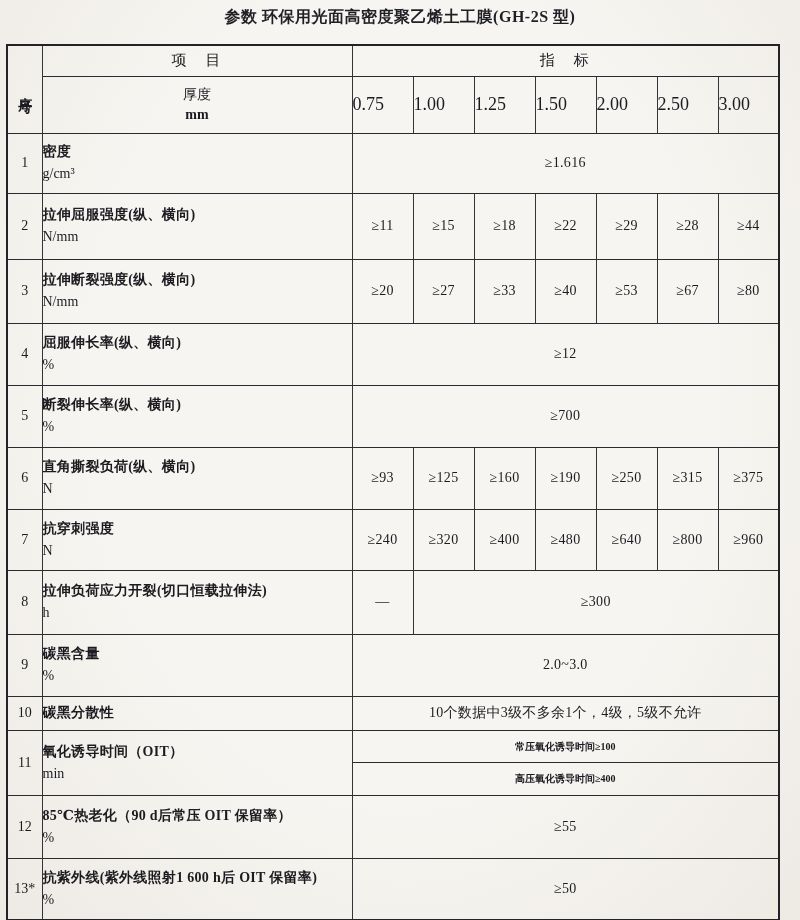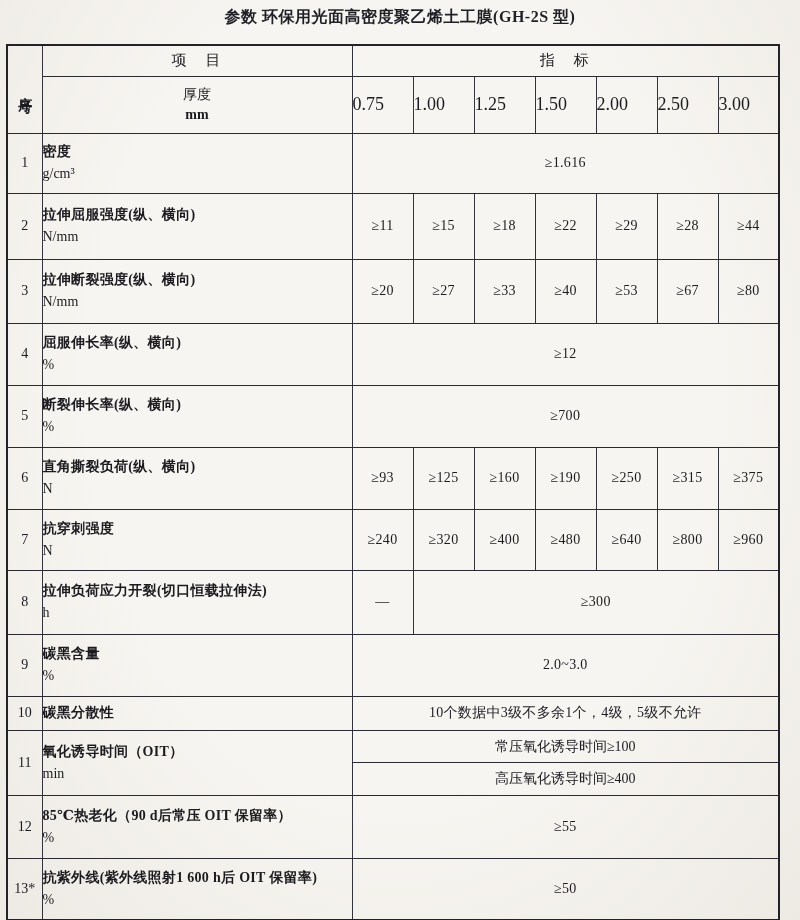--- a/index.html
+++ b/index.html
@@ -104,22 +104,22 @@
     letter-spacing: 0.3px;
   }
   td.subval-wrap {
     padding: 0;
     vertical-align: middle;
   }
   .sub-top, .sub-bottom {
     height: 31px;
     line-height: 31px;
     text-align: center;
-    font-size: 14px;
-    font-weight: 400;
+    font-size: 10px;
+    font-weight: 700;
   }
   .sub-top {
     border-bottom: 1.9px solid #2a2a30;
   }
 </style>
 </head>
 <body>
 
 <div class="page">
 

